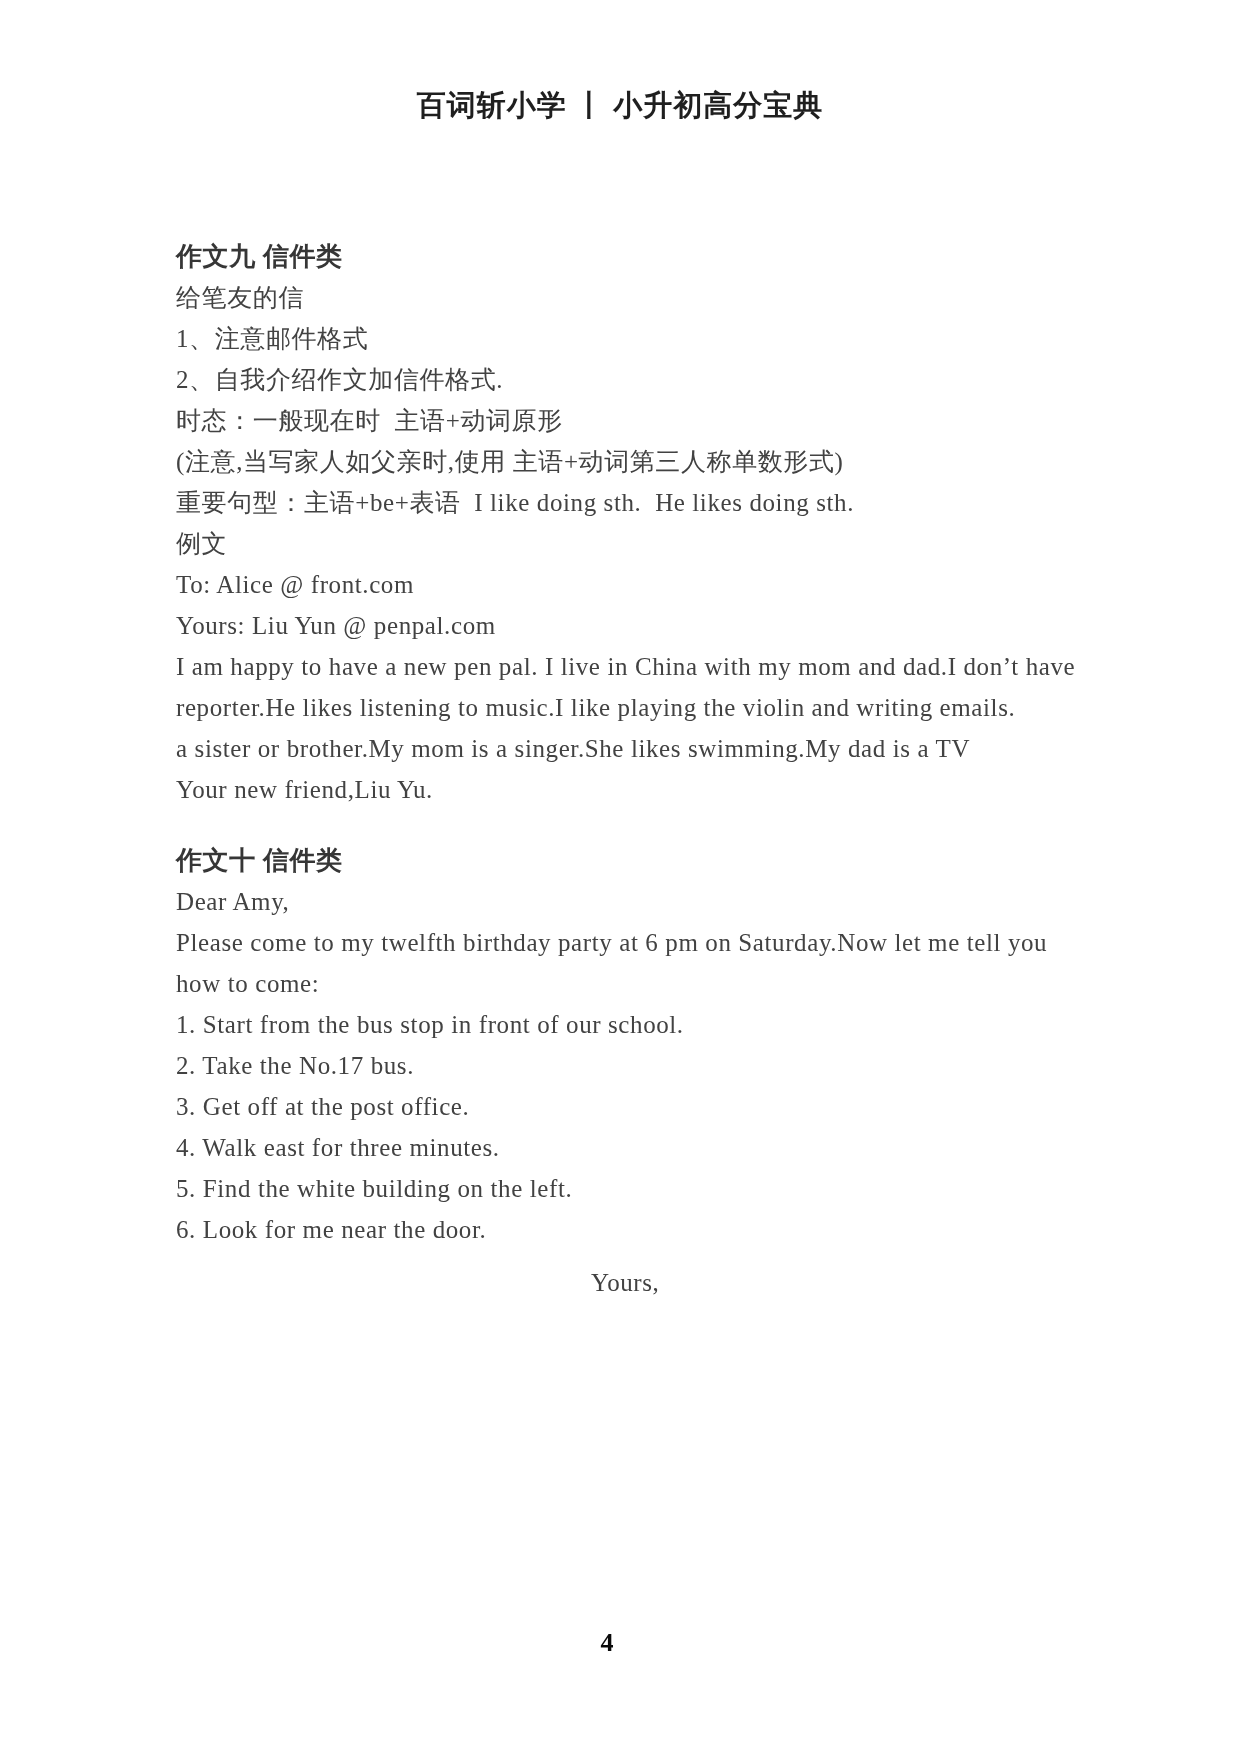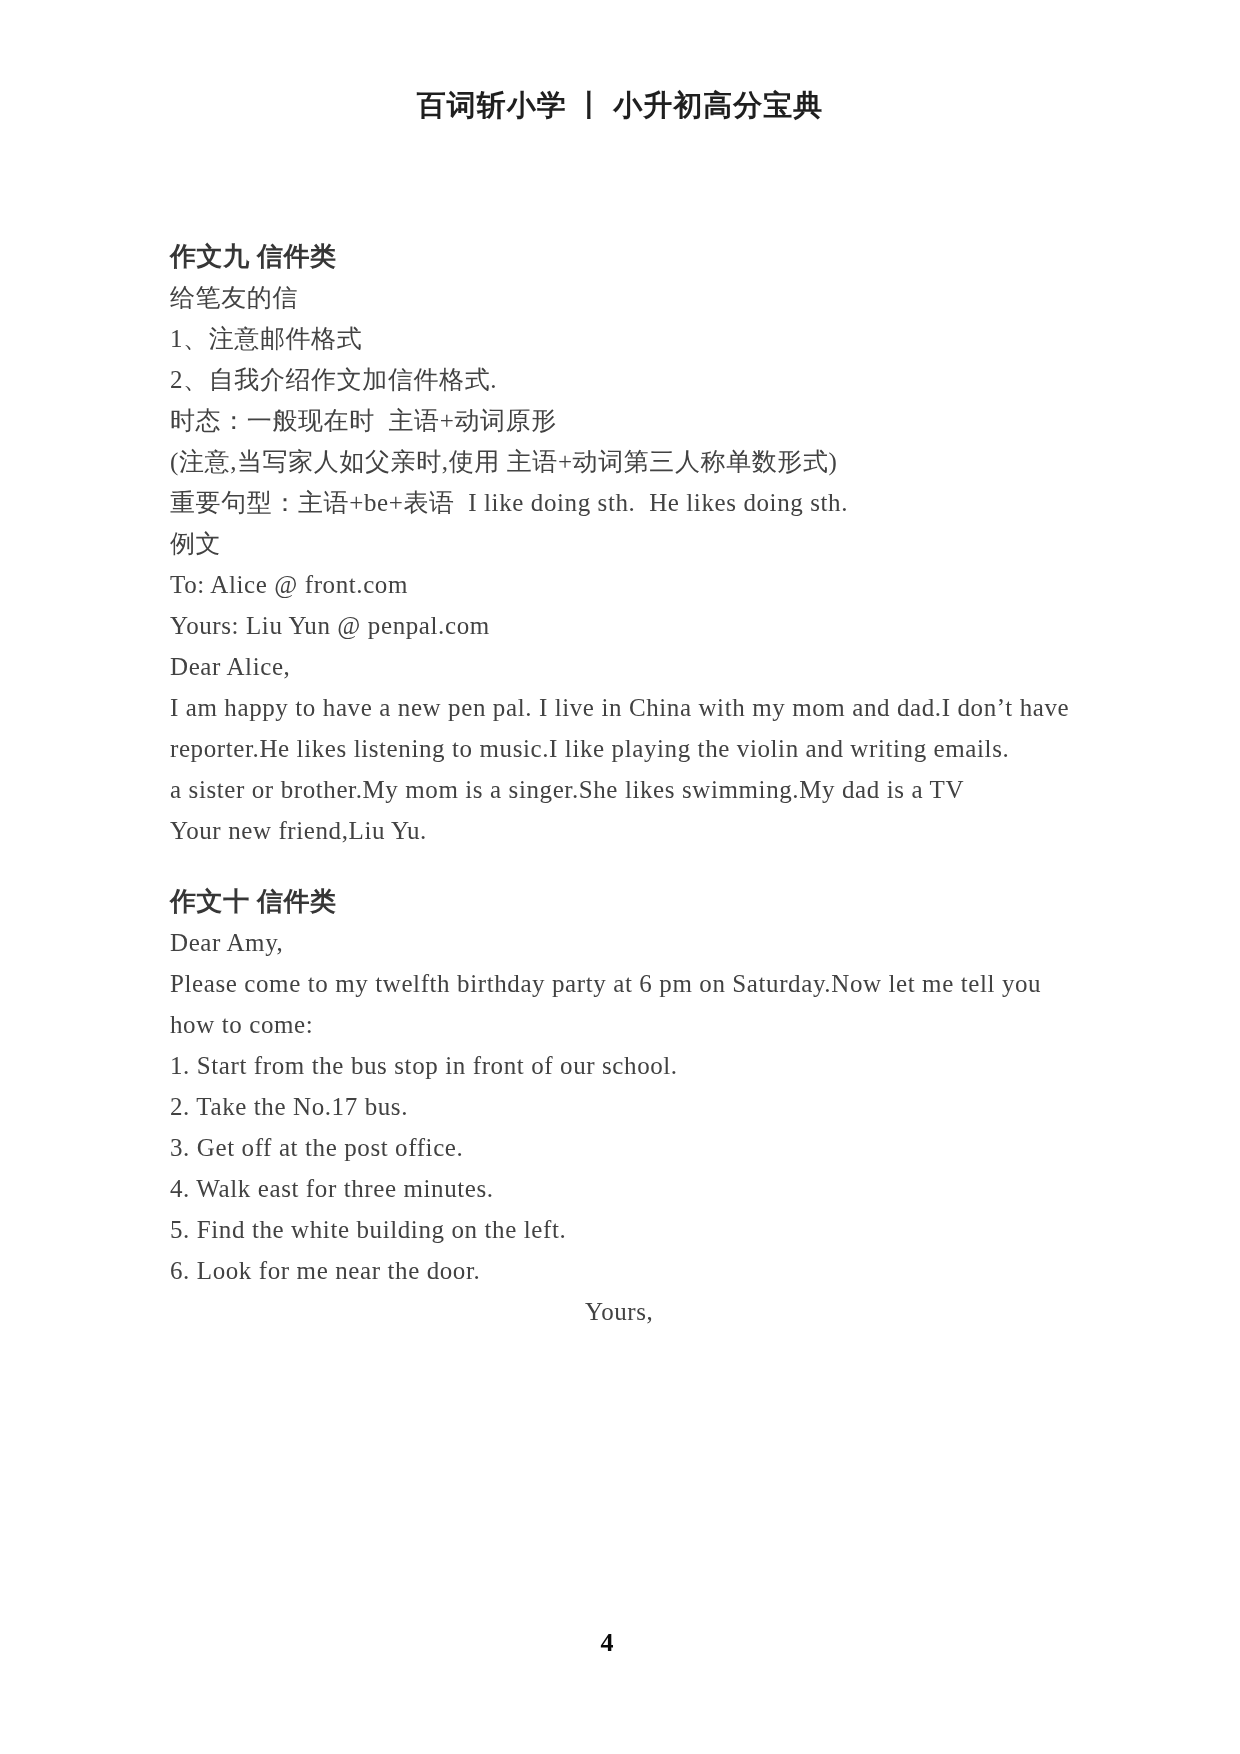--- a/index.html
+++ b/index.html
@@ -19,39 +19,39 @@
     width: 100%;
     text-align: center;
     font-size: 29px;
     font-weight: 600;
     color: #1f1f1f;
     letter-spacing: 1px;
     white-space: pre;
   }
   .content {
     position: absolute;
-    left: 170px;
+    left: 176px;
     top: 236px;
     width: 920px;
   }
   .line {
     height: 41px;
     line-height: 41px;
     font-size: 25px;
     color: #424242;
     letter-spacing: 0.6px;
     white-space: pre;
   }
   .section-title {
     font-weight: 700;
     font-size: 26px;
     color: #363636;
   }
   .section-10 { margin-top: 30px; }
-  .indent-yours { padding-left: 415px; }
+  .indent-yours { padding-left: 415px; margin-top: 12px; }
   .indent-sarah { padding-left: 437px; }
   .page-number {
     position: absolute;
     top: 1626px;
     left: -13px;
     width: 100%;
     text-align: center;
     font-size: 26px;
     font-weight: 700;
     color: #0a0a0a;
@@ -71,21 +71,20 @@
       <div class="line section-title">作文九 信件类</div>
       <div class="line">给笔友的信</div>
       <div class="line">1、注意邮件格式</div>
       <div class="line">2、自我介绍作文加信件格式.</div>
       <div class="line">时态：一般现在时  主语+动词原形</div>
       <div class="line">(注意,当写家人如父亲时,使用 主语+动词第三人称单数形式)</div>
       <div class="line">重要句型：主语+be+表语  I like doing sth.  He likes doing sth.</div>
       <div class="line">例文</div>
       <div class="line">To: Alice @ front.com</div>
       <div class="line">Yours: Liu Yun @ penpal.com</div>
-      <div class="line">Dear Alice,</div>
       <div class="line">I am happy to have a new pen pal. I live in China with my mom and dad.I don’t have</div>
       <div class="line">reporter.He likes listening to music.I like playing the violin and writing emails.</div>
       <div class="line">a sister or brother.My mom is a singer.She likes swimming.My dad is a TV</div>
       <div class="line">Your new friend,Liu Yu.</div>
     </div>
 
     <div class="section-10">
       <div class="line section-title">作文十 信件类</div>
       <div class="line">Dear Amy,</div>
       <div class="line">Please come to my twelfth birthday party at 6 pm on Saturday.Now let me tell you</div>

